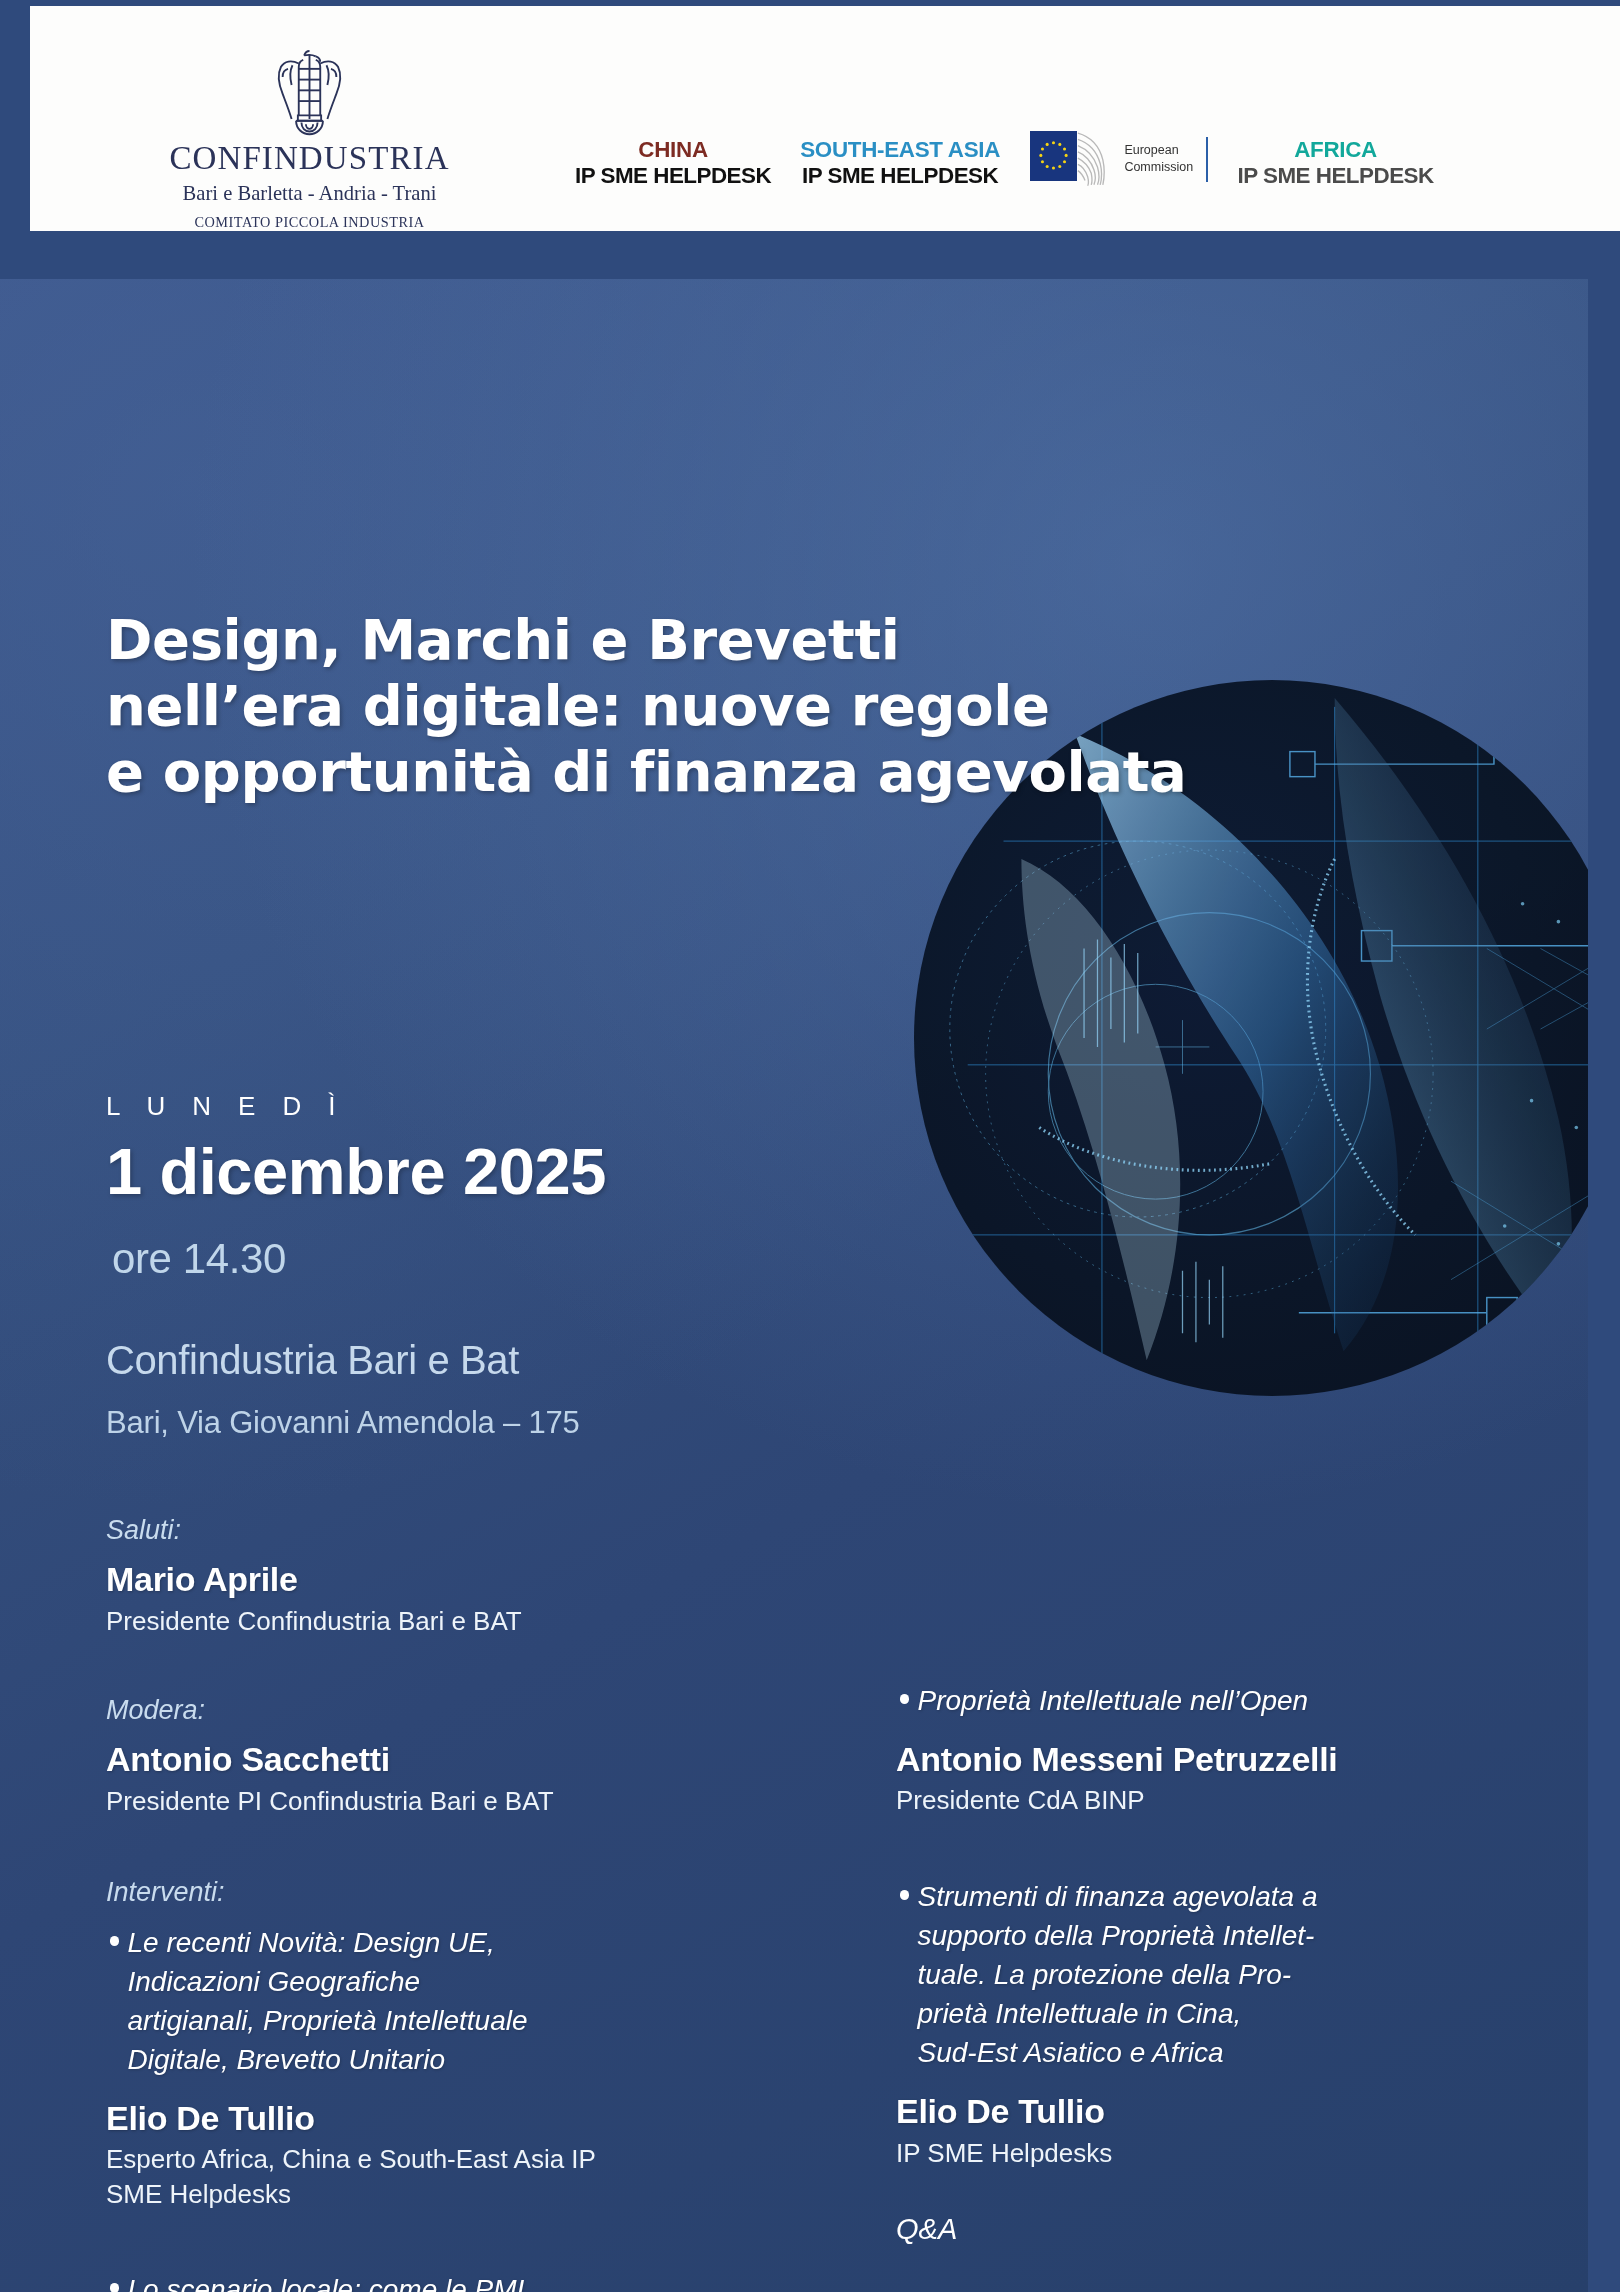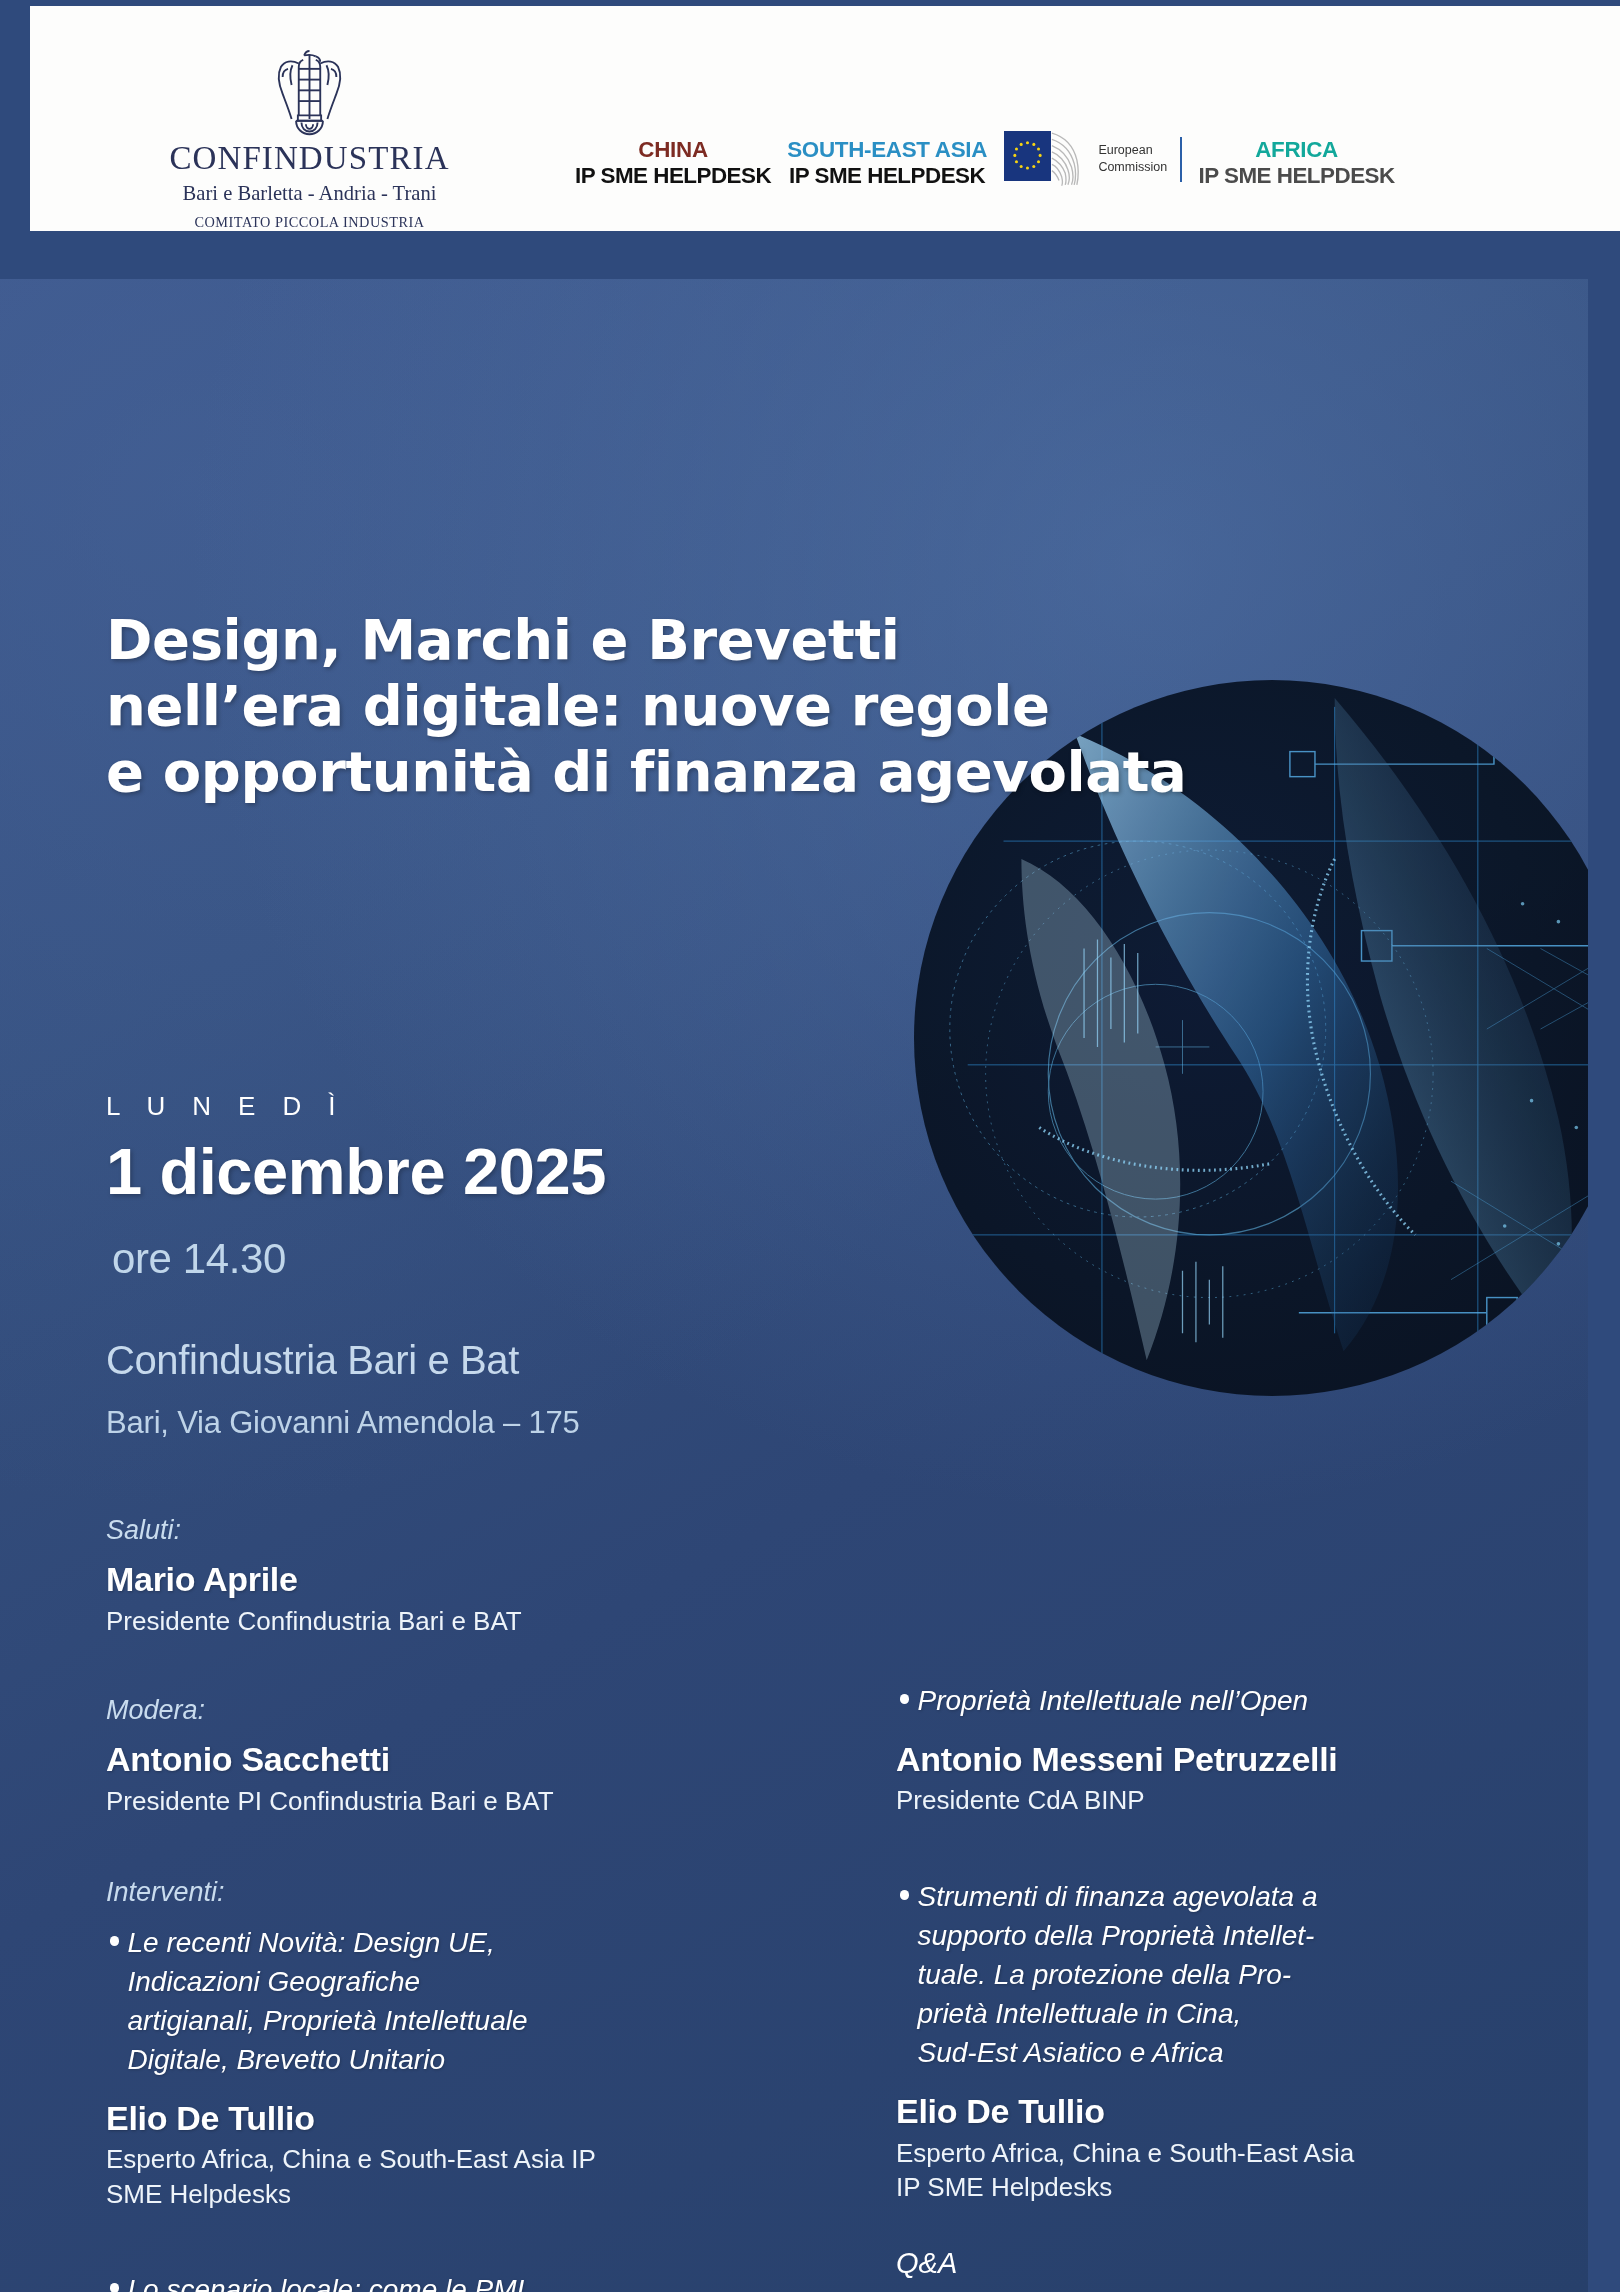--- a/index.html
+++ b/index.html
@@ -31,21 +31,21 @@
     font-size:20.6px; color:#2b3359; margin-top:5.4px; white-space:nowrap;
     font-family:"Liberation Serif", serif;
   }
   .logo-confindustria .ci-sub2{
     font-size:14.3px; color:#2b3359; margin-top:9px; letter-spacing:0.5px;
     white-space:nowrap; font-family:"Liberation Serif", serif;
   }
 
   .helpdesk-row{
     position:absolute; left:537px; top:125px;
-    display:flex; align-items:flex-end; gap:0px;
+    display:flex; align-items:flex-end; gap:13px;
   }
   .hd-block{ display:flex; flex-direction:column; align-items:center; padding:0 8px; }
   .hd-top{ font-size:22.4px; font-weight:bold; letter-spacing:-0.3px; line-height:1.15; white-space:nowrap; }
   .hd-bot{ font-size:22.4px; font-weight:bold; color:#111; letter-spacing:-0.5px; line-height:1.15; white-space:nowrap; }
   .hd-china .hd-top{ color:#7d2b22; }
   .hd-sea   .hd-top{ color:#2a8fc4; }
   .hd-africa .hd-top{ color:#12a89b; }
   .hd-africa .hd-bot{ color:#4b4b4b; }
 
   .ec-logo{ display:flex; align-items:center; gap:6.3px; margin:0 9px 1.8px 9px; }
@@ -385,21 +385,20 @@
     <div>
       <div class="topic">
         <span>Strumenti di finanza agevolata a</span>
         <span>supporto della Proprietà Intellet-</span>
         <span>tuale. La protezione della Pro-</span>
         <span>prietà Intellettuale in Cina,</span>
         <span>Sud-Est Asiatico e Africa</span>
       </div>
       <div class="person-name">Elio De Tullio</div>
       <div class="person-role">
-        <span>Esperto Africa, China e South-East Asia</span>
         <span>IP SME Helpdesks</span>
       </div>
     </div>
 
     <div class="qa">Q&amp;A</div>
   </div>
 
 </div>
 
 

